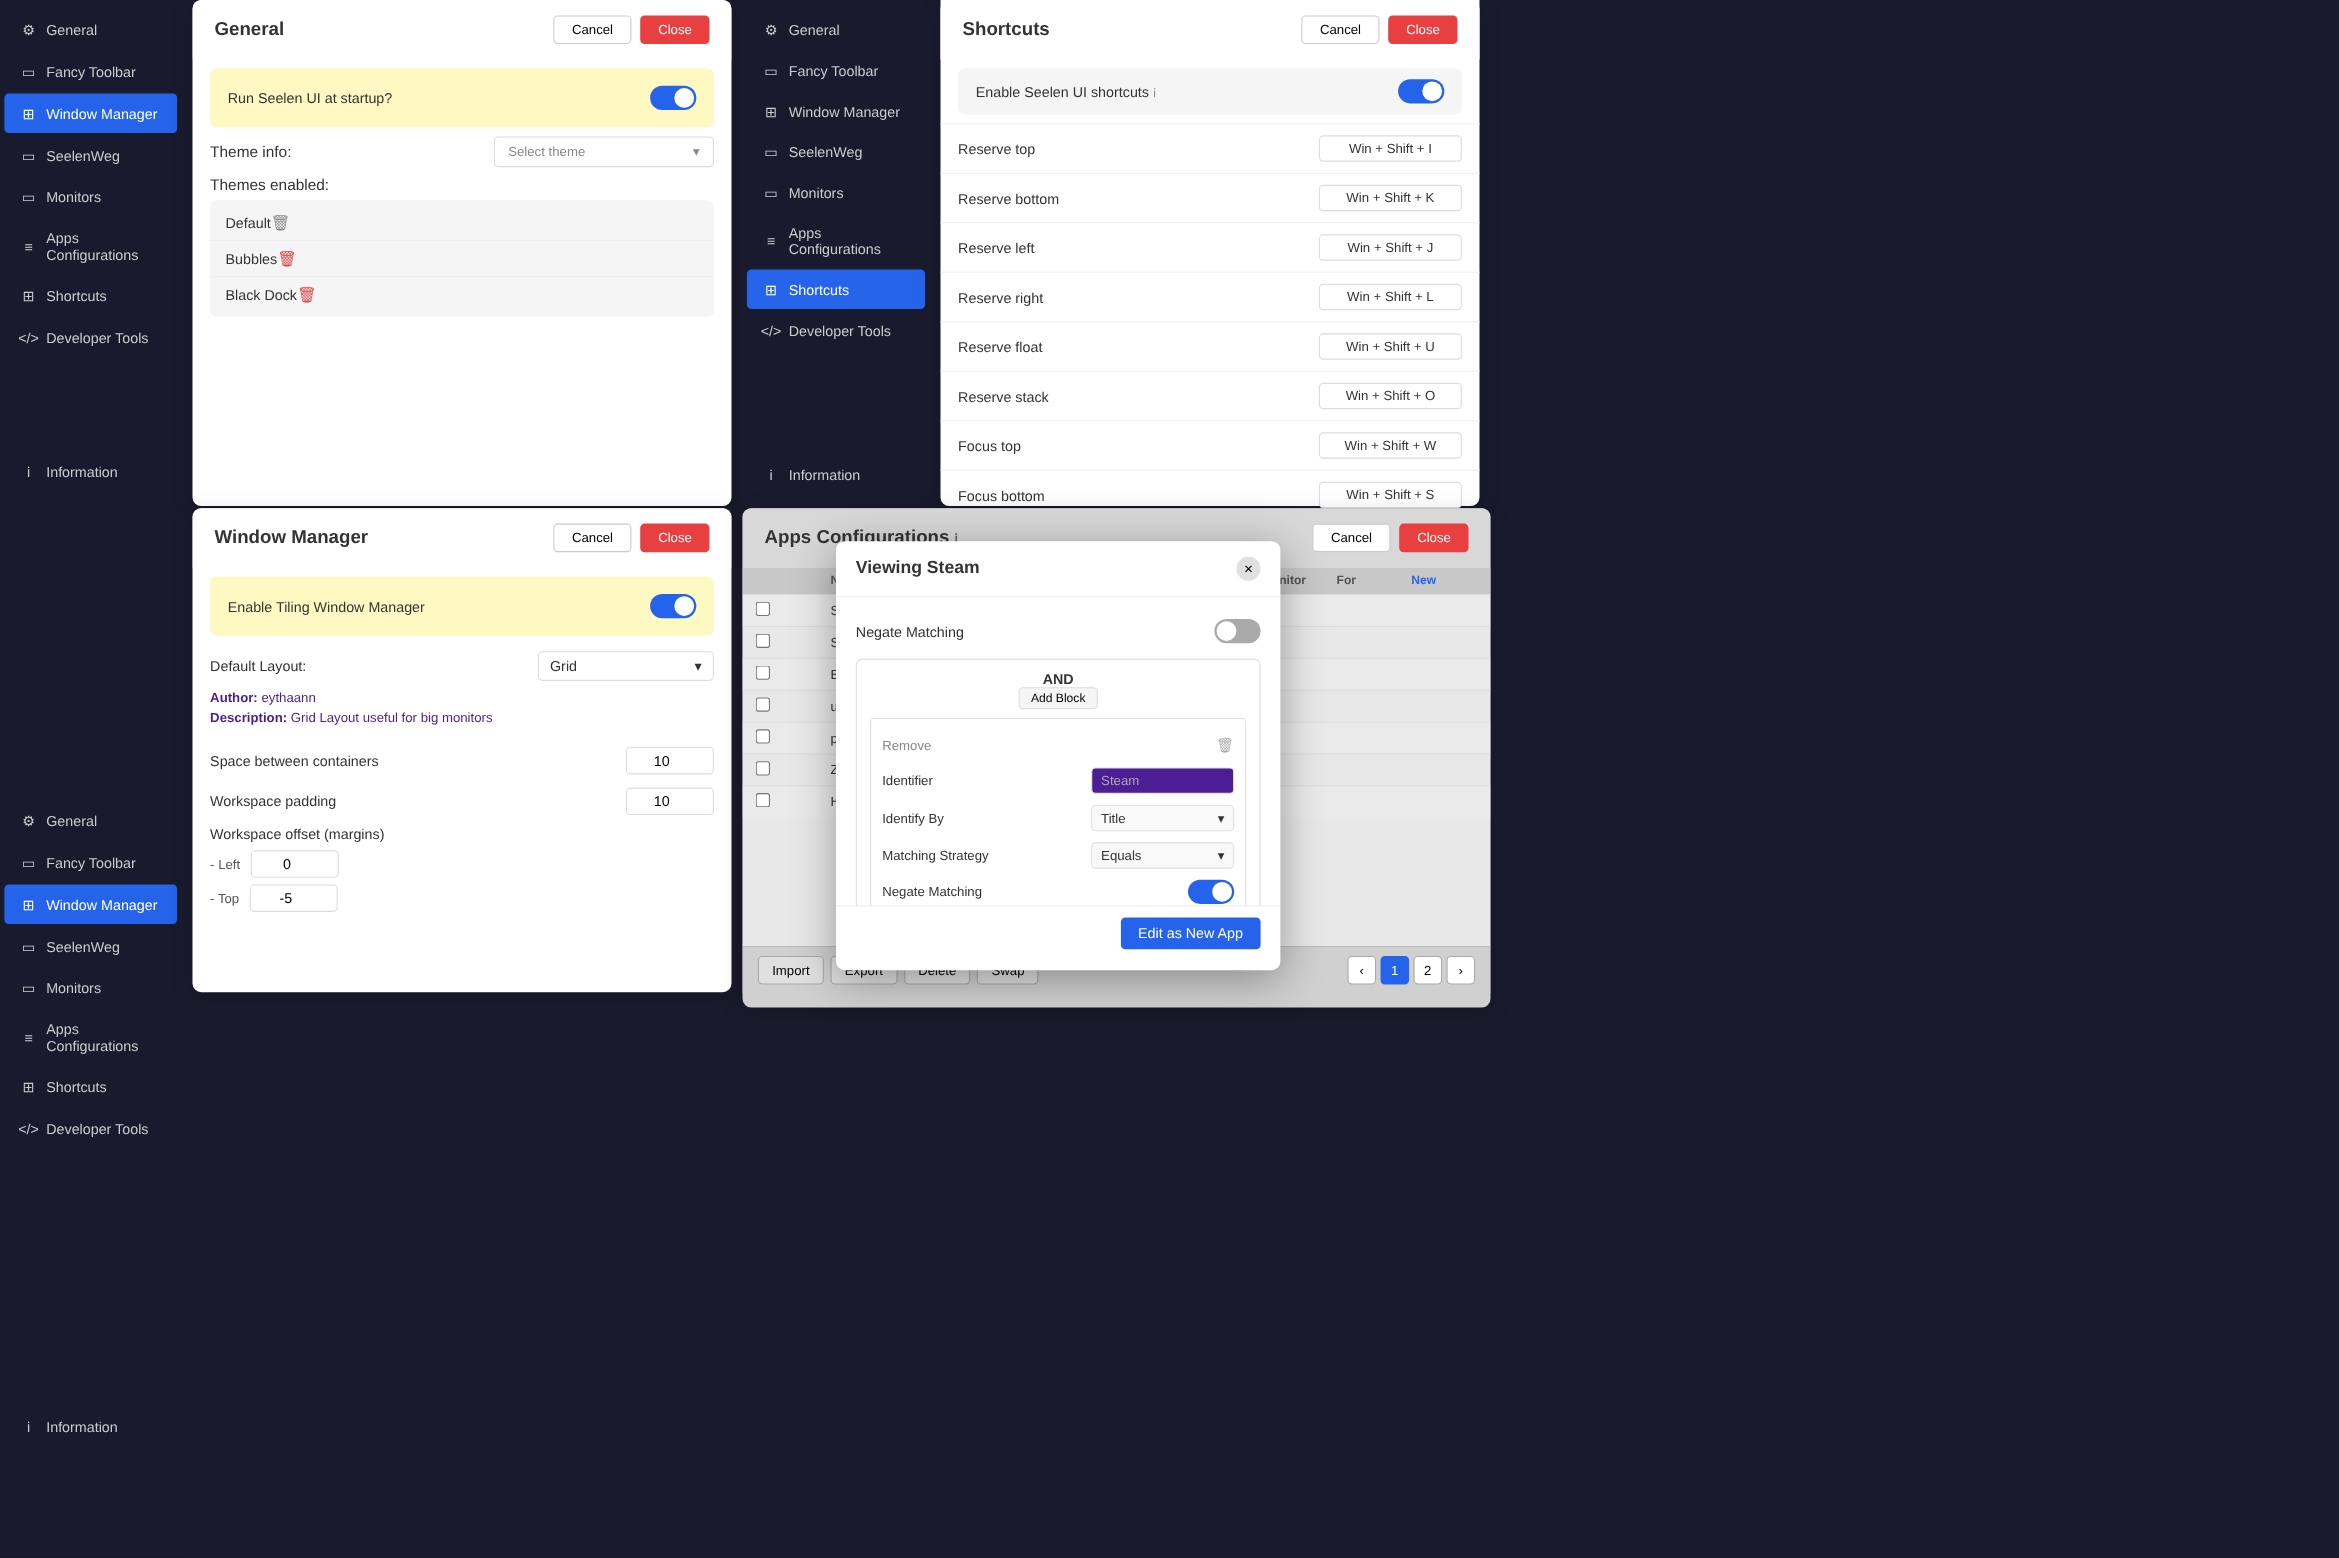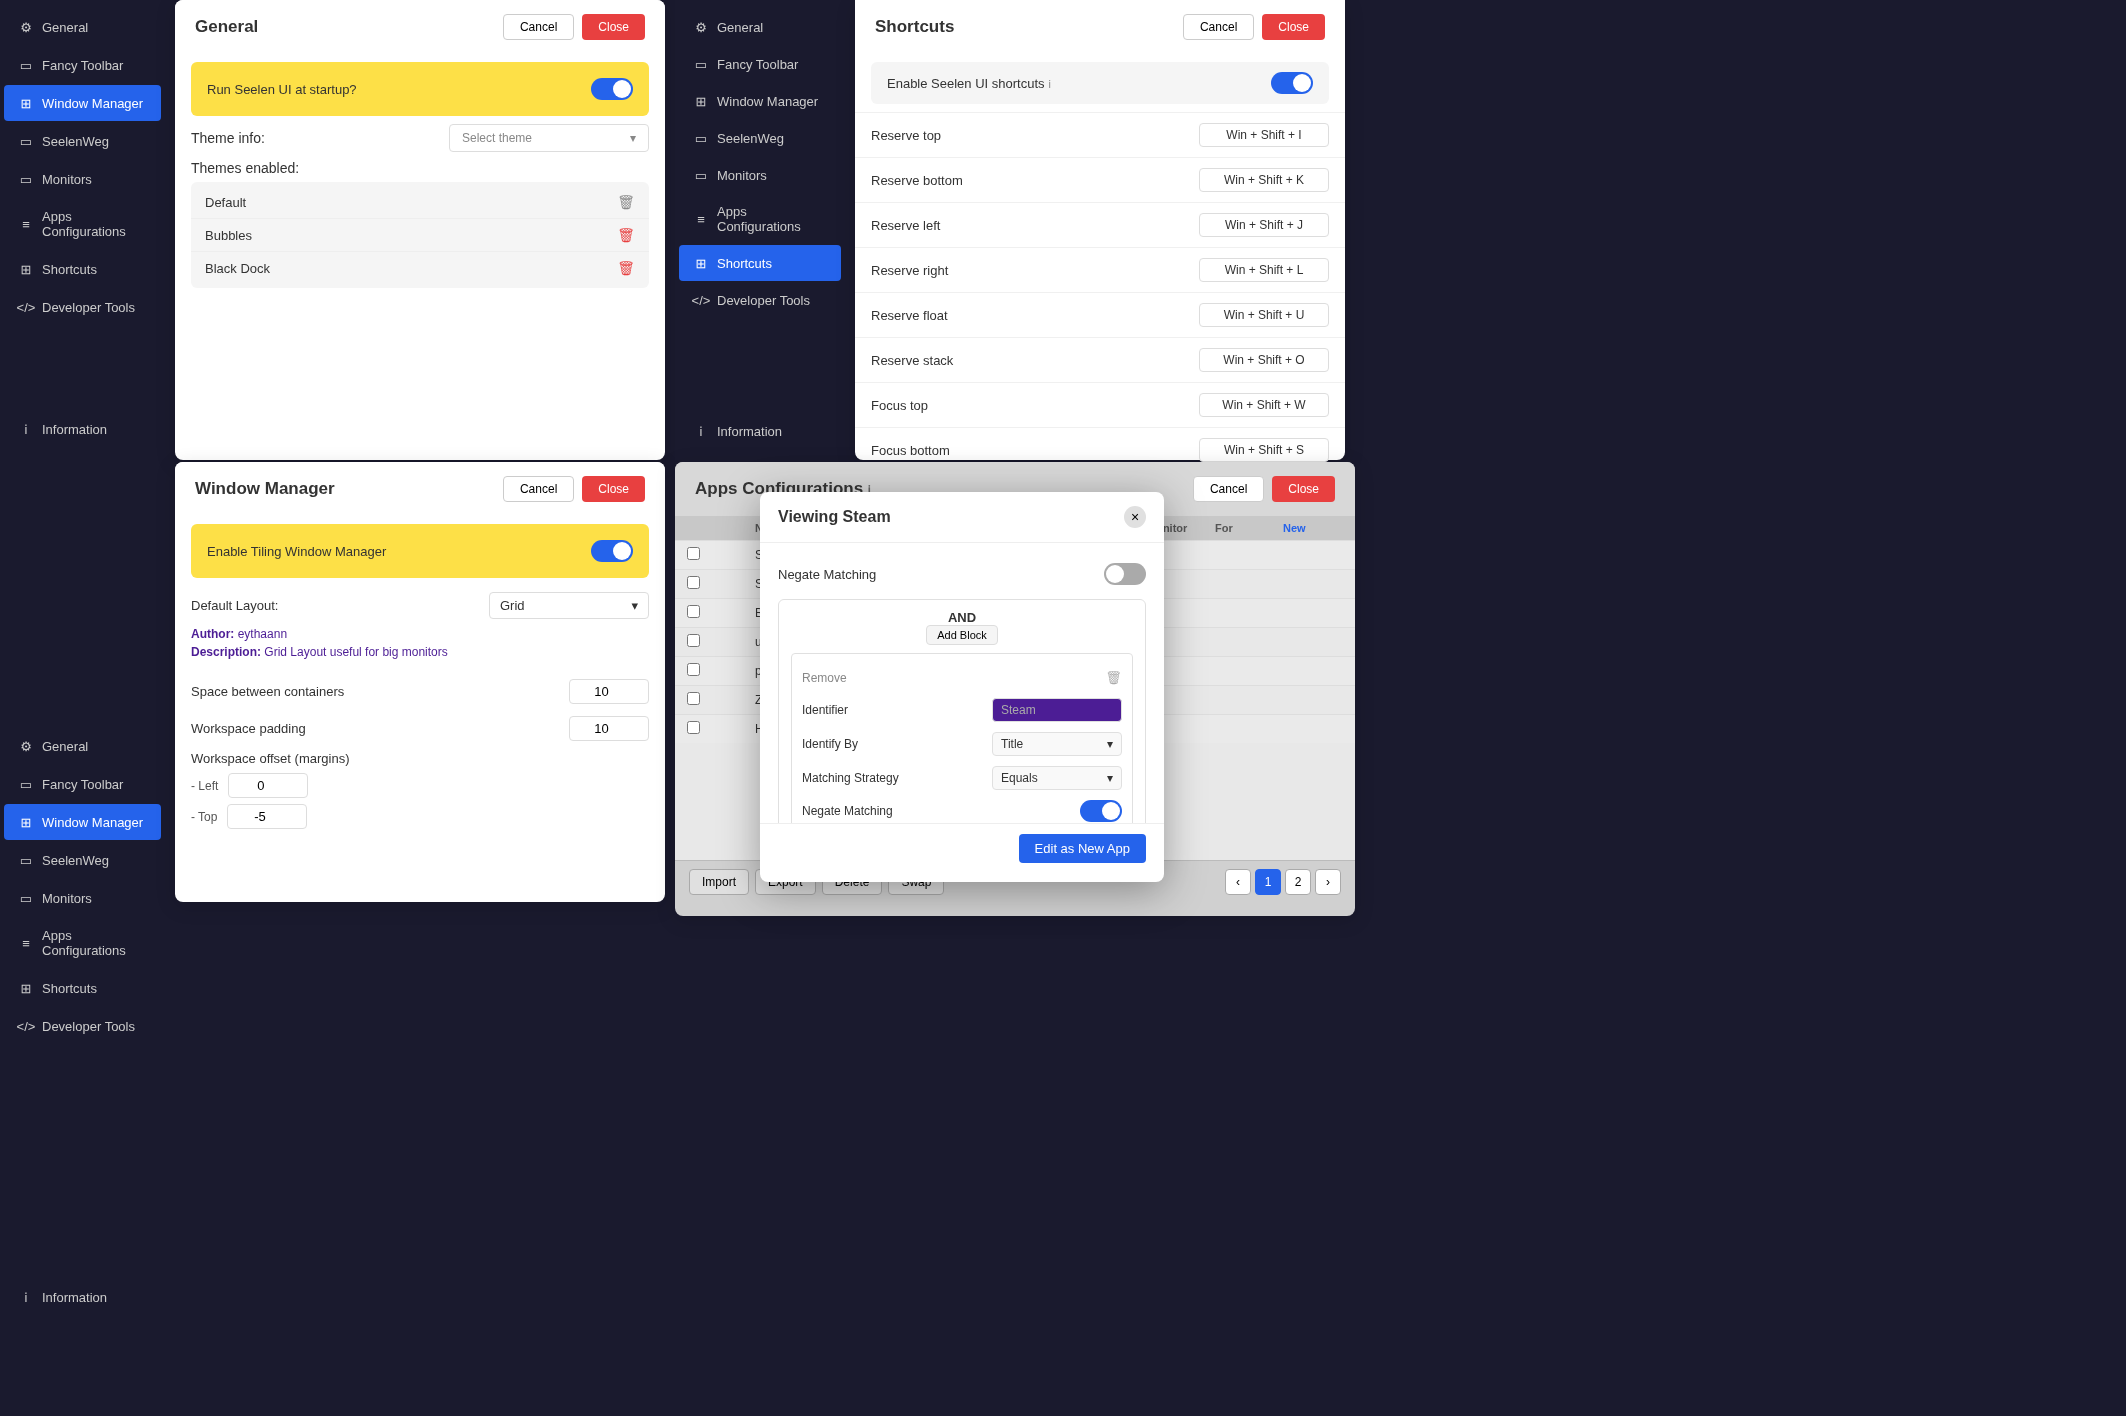--- a/index.html
+++ b/index.html
@@ -77,21 +77,21 @@
       font-size: 12px;
     }
 
     
     .general-panel {
       left: 175px; top: 0;
       width: 490px;
       height: 460px;
     }
     .panel-section {
-      background: #fde047;
+      background: #fef9c3;
       border-radius: 6px;
       margin: 8px 16px;
       padding: 12px 16px;
     }
     .toggle-row {
       display: flex;
       align-items: center;
       justify-content: space-between;
       padding: 4px 0;
     }
@@ -134,24 +134,22 @@
       font-size: 12px;
       color: #888;
     }
 
     .themes-section { margin: 8px 16px; }
     .themes-section-label { font-size: 14px; margin-bottom: 6px; }
     .theme-list { background: #f5f5f5; border-radius: 6px; padding: 4px 0; }
     .theme-row {
       display: flex;
       align-items: center;
-      justify-content: space-between;
       padding: 8px 14px;
       font-size: 13px;
-      gap: 47px;
     }
     .theme-row + .theme-row { border-top: 1px solid #eee; }
     .delete-icon { color: #888; cursor: pointer; font-size: 14px; }
     .delete-icon.red { color: #e84040; }
 
     
     .wm-panel {
       left: 175px; top: 462px;
       width: 490px;
       height: 440px;

